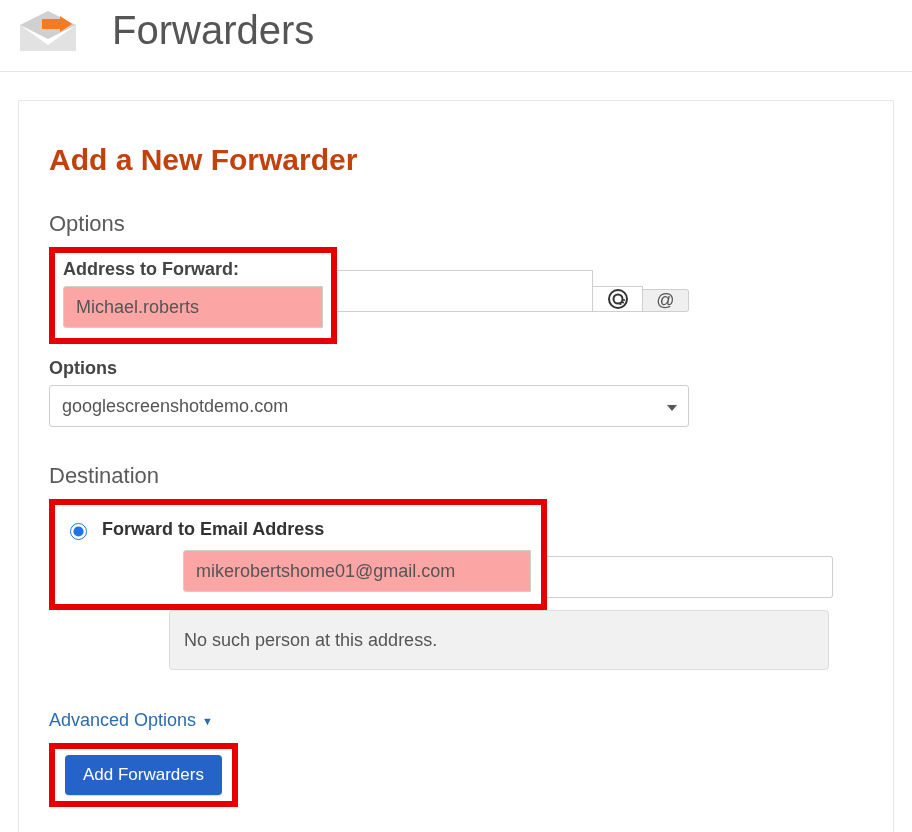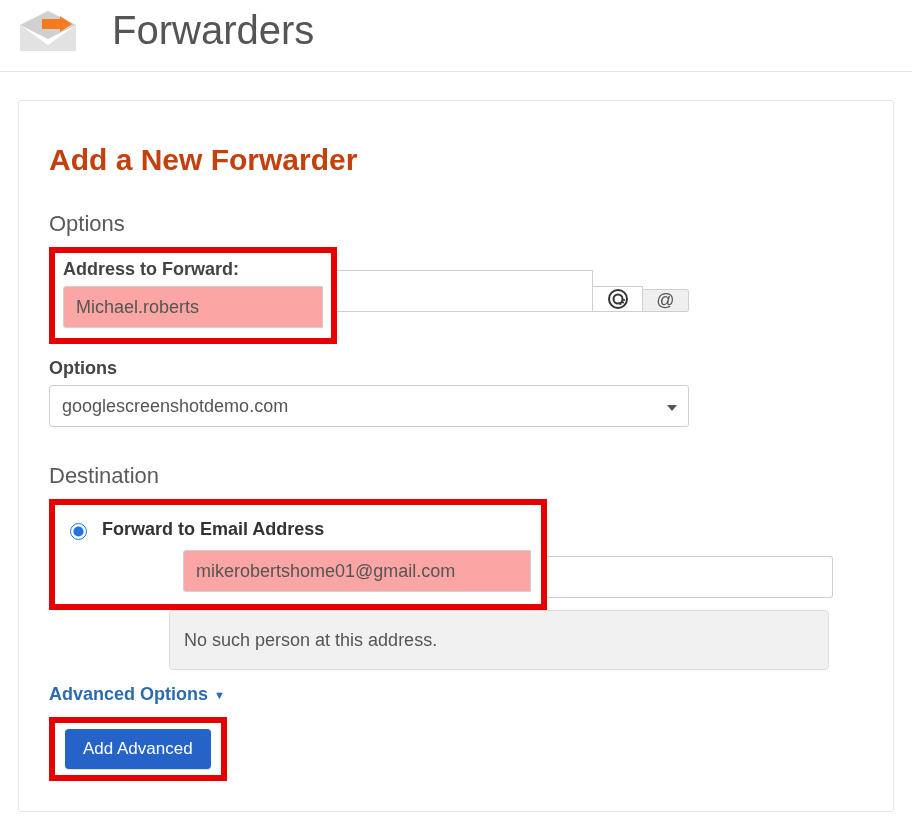--- a/index.html
+++ b/index.html
@@ -156,22 +156,22 @@
     border-radius: 4px;
     display: flex;
     align-items: center;
     padding: 0 14px;
     font-size: 18px;
     color: #555;
   }
   .adv-link {
     color: #2b6cb0;
     font-size: 18px;
-    font-weight: 700;
-    margin-top: 14px;
+    font-weight: 400;
+    margin-top: 40px;
     display: inline-flex;
     align-items: center;
     gap: 6px;
     cursor: pointer;
   }
   .adv-caret {
     font-size: 11px;
     color: #2b6cb0;
   }
   .btn-primary {
@@ -294,16 +294,16 @@
 
   
   <div class="adv-link">
     <span>Advanced Options</span>
     <span class="adv-caret">▼</span>
   </div>
 
   
   <div style="margin-top:12px;">
     <div class="highlight-red compact">
-      <button class="btn-primary">Add Advanced</button>
+      <button class="btn-primary">Add Forwarders</button>
     </div>
   </div>
 </div>
 
 </body></html>

